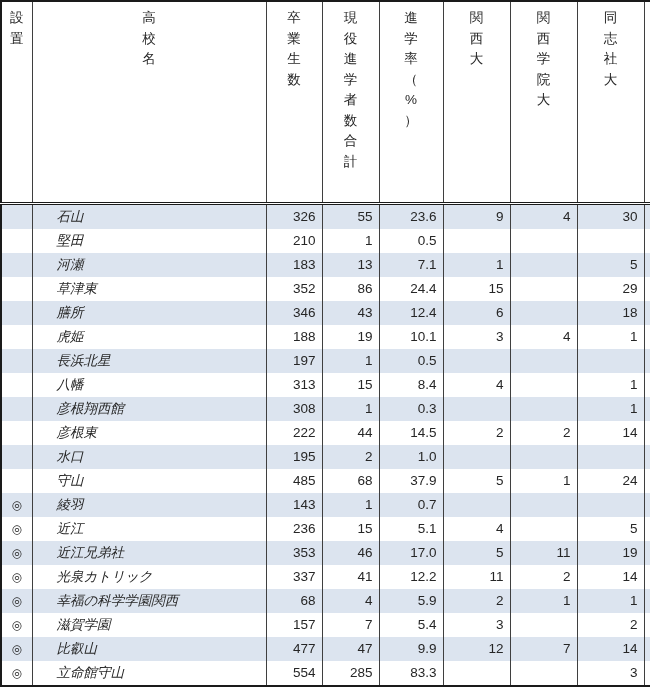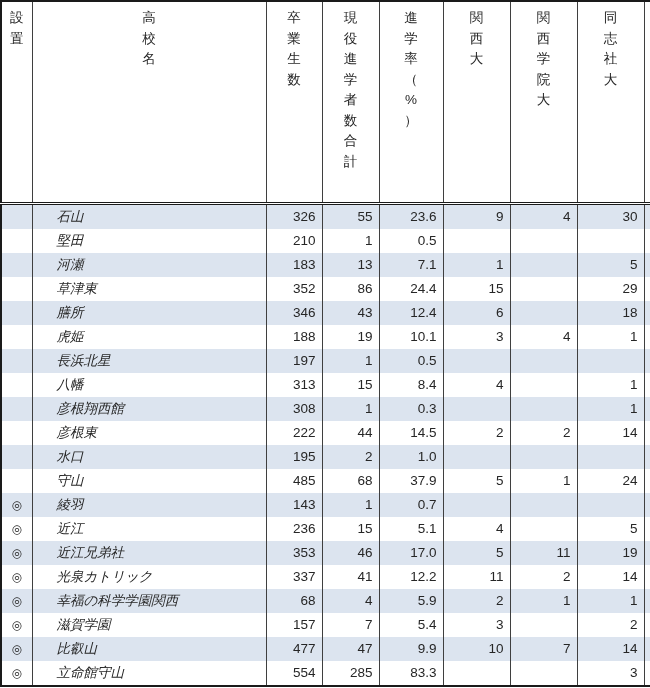--- a/index.html
+++ b/index.html
@@ -385,21 +385,21 @@
           <td class="num"></td>
           <td class="num">2</td>
           <td class="num last">2</td>
         </tr>
         <tr class="shaded">
           <td class="setchi">◎</td>
           <td class="name">比叡山</td>
           <td class="num">477</td>
           <td class="num">47</td>
           <td class="num">9.9</td>
-          <td class="num">10</td>
+          <td class="num">12</td>
           <td class="num">7</td>
           <td class="num">14</td>
           <td class="num last">16</td>
         </tr>
         <tr class="plain">
           <td class="setchi">◎</td>
           <td class="name">立命館守山</td>
           <td class="num">554</td>
           <td class="num">285</td>
           <td class="num">83.3</td>

